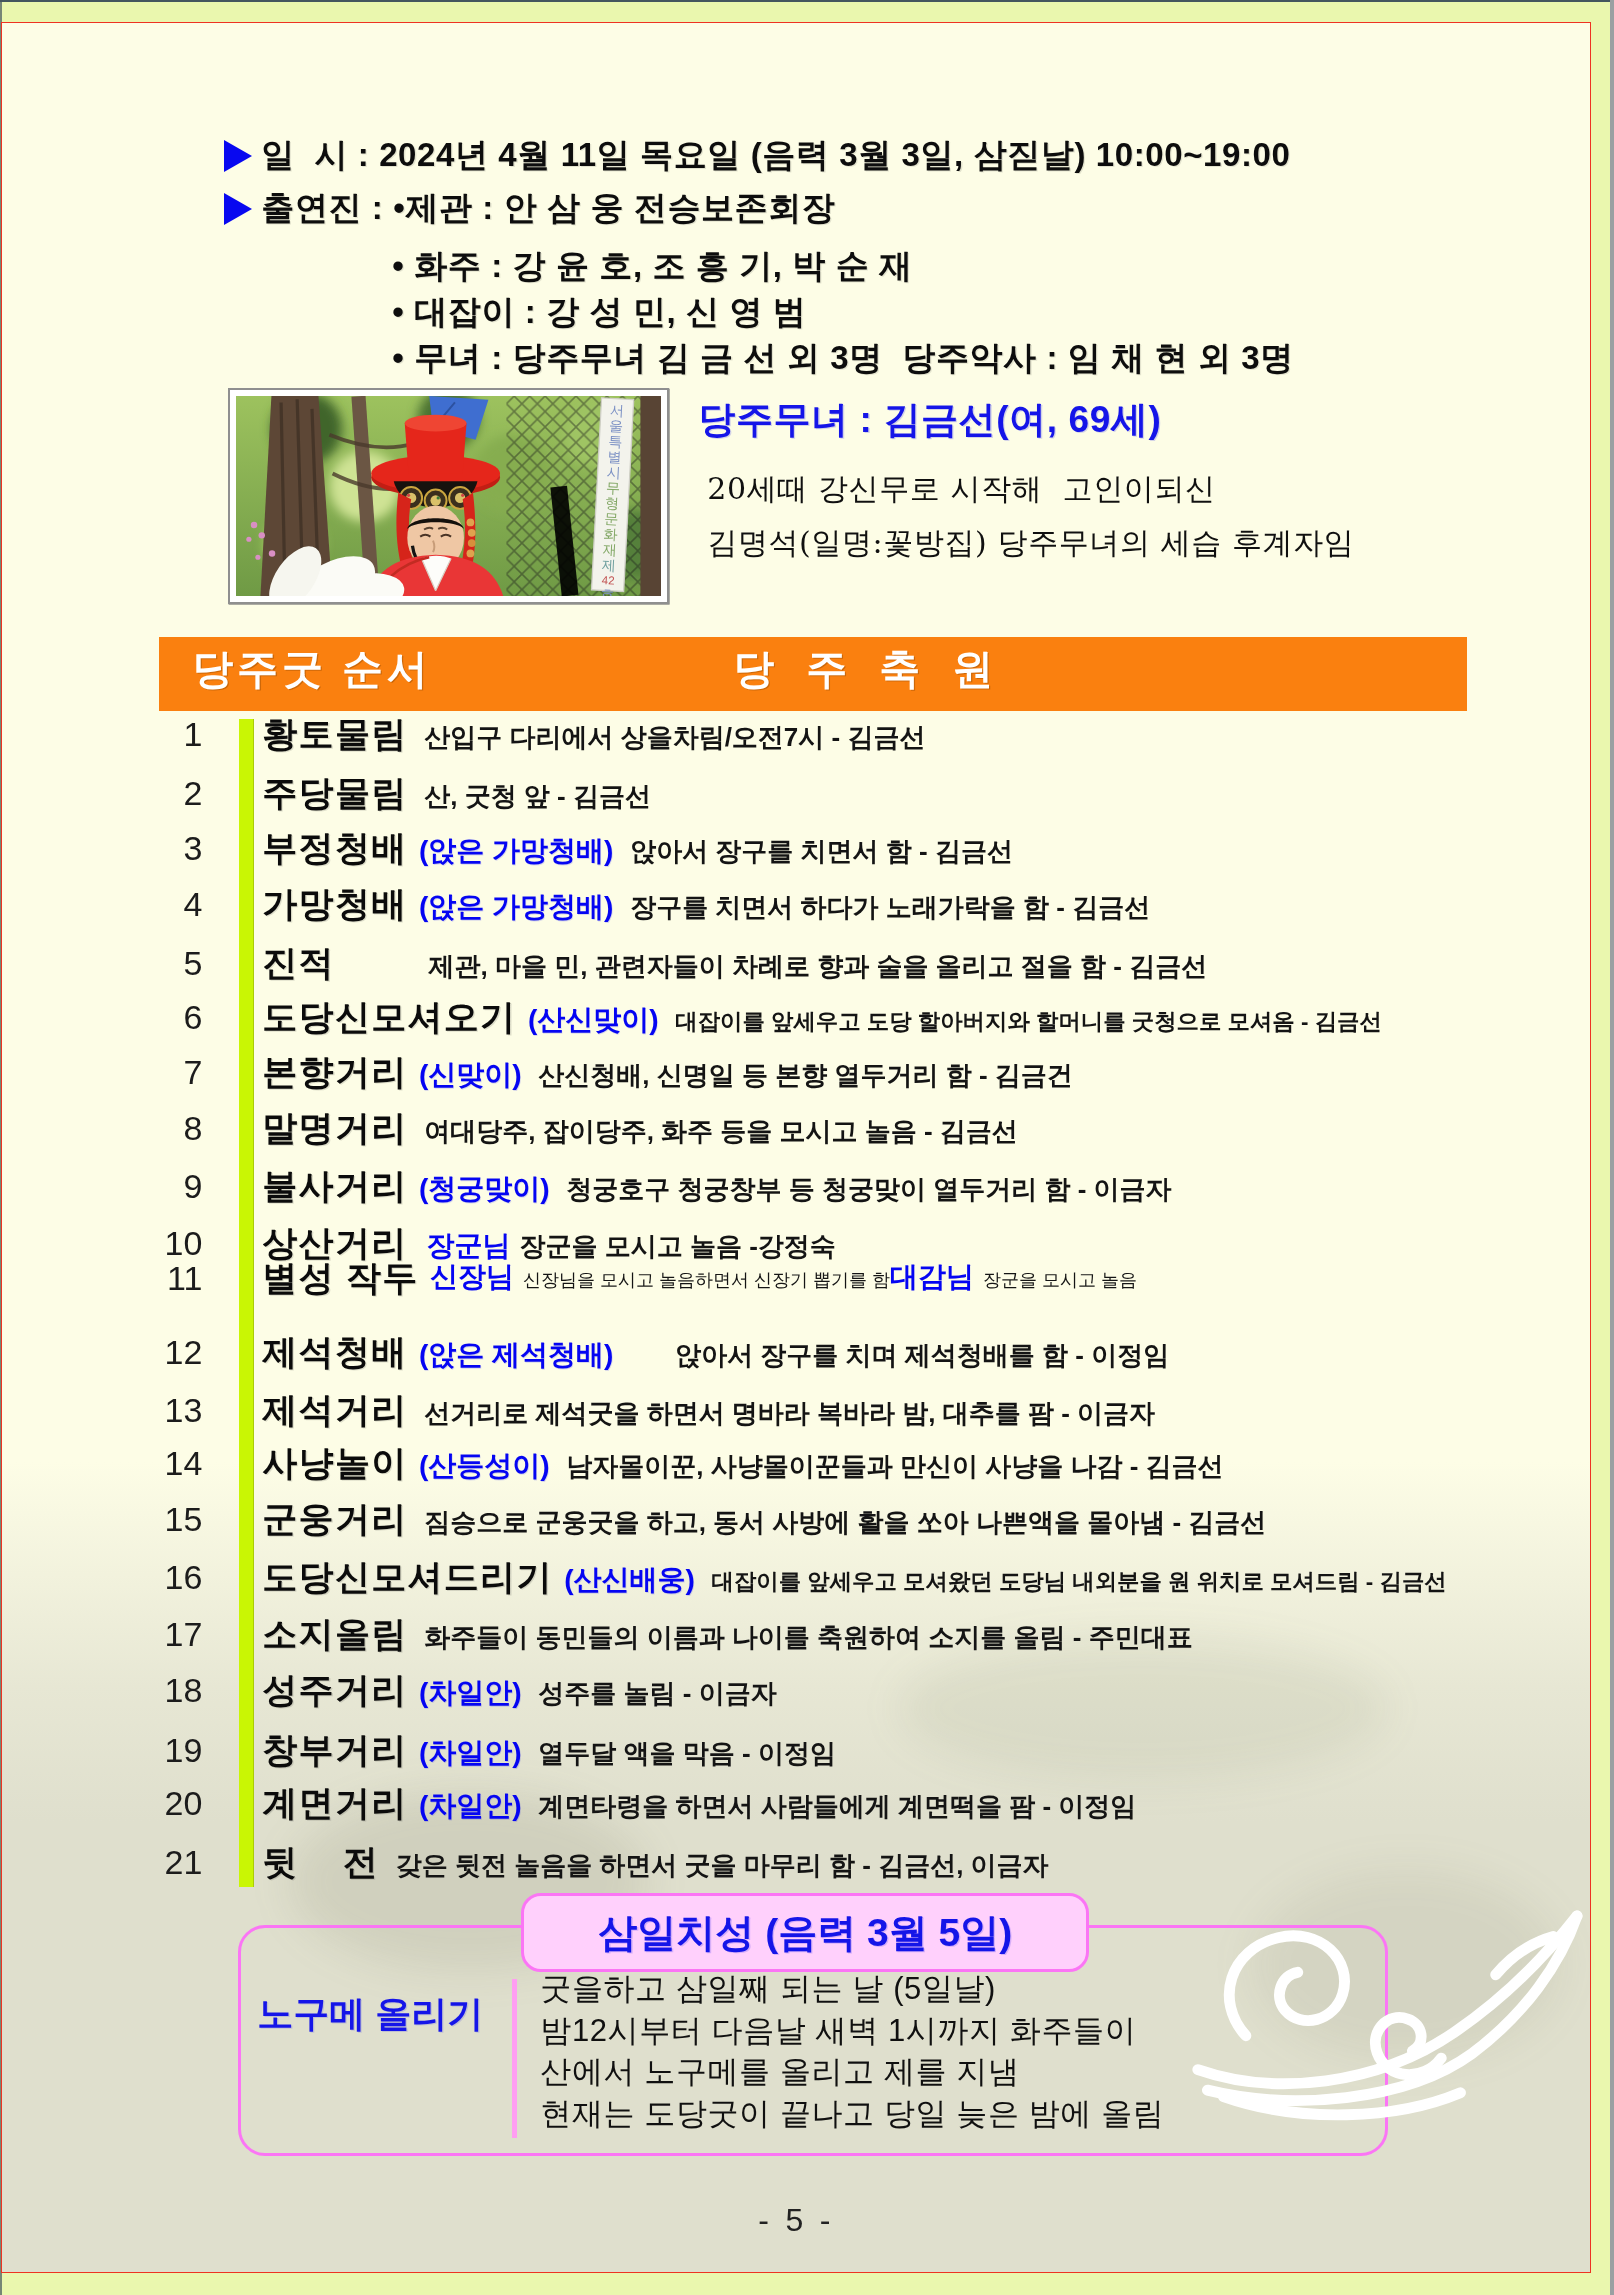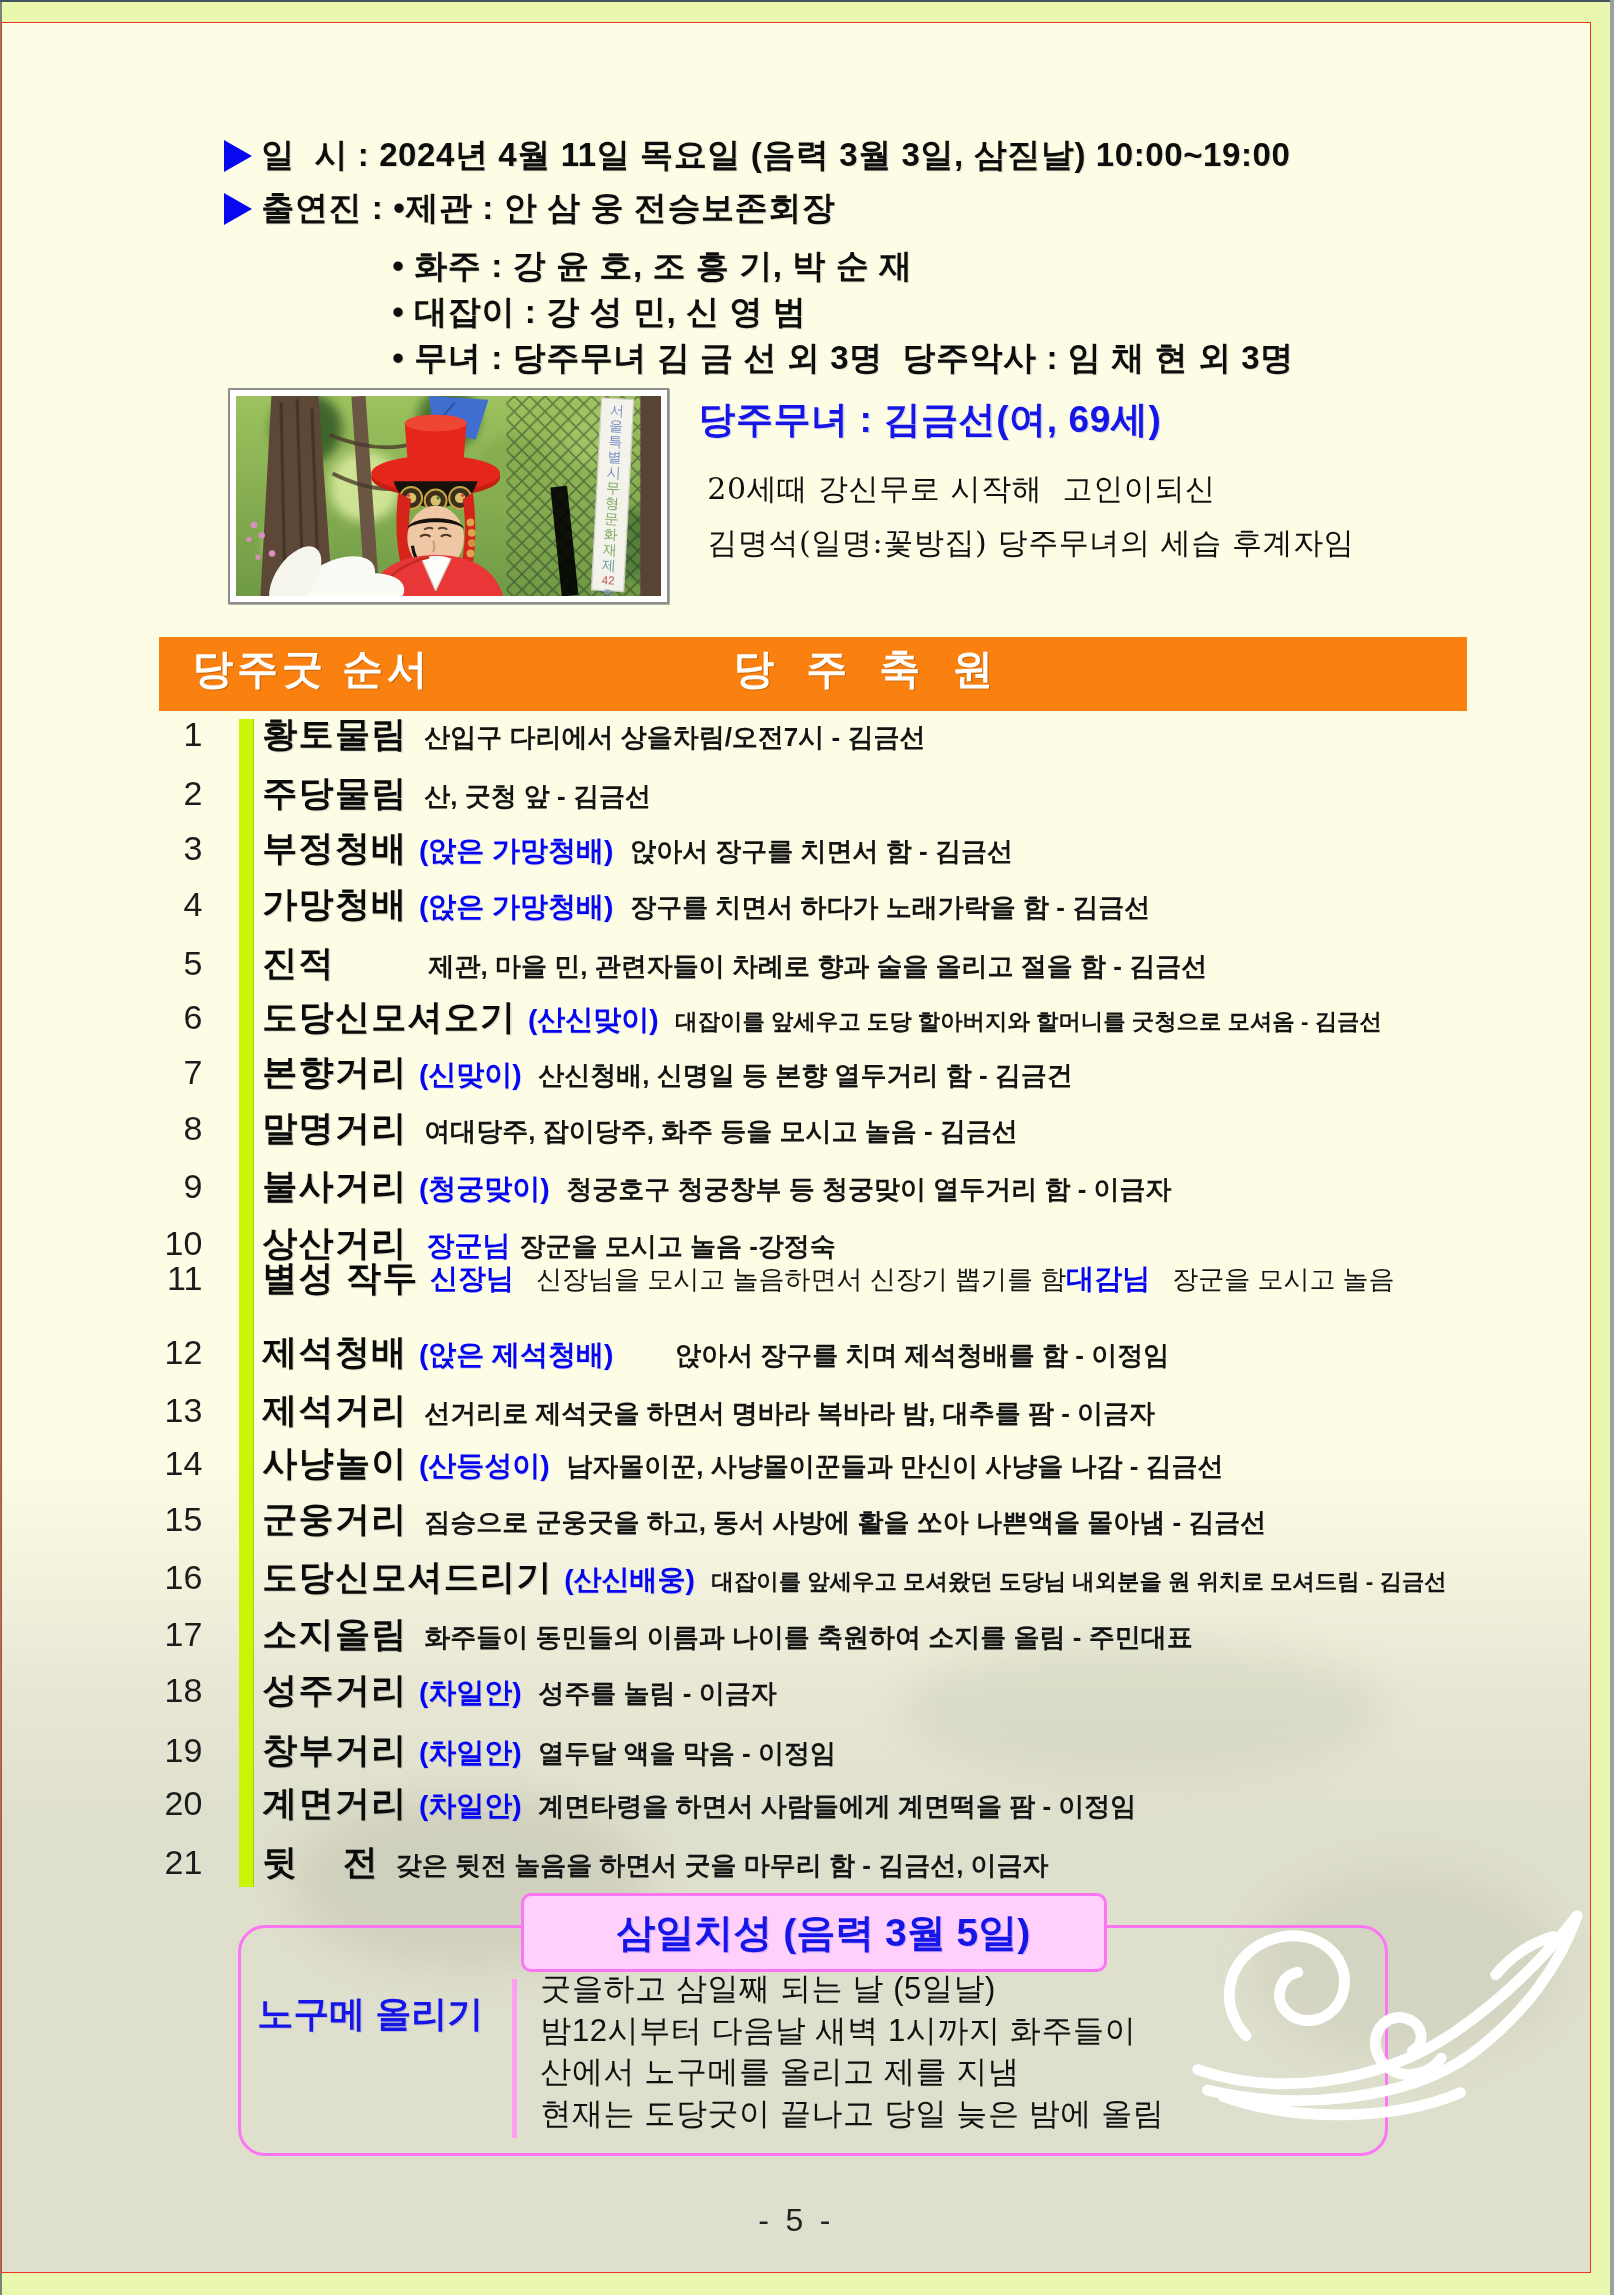--- a/index.html
+++ b/index.html
@@ -58,30 +58,30 @@
     text-shadow:0.6px 0.6px 0 rgba(5,5,242,.15);}
   .item .desc{font-size:26px;color:#141414;margin-left:16.7px;font-weight:bold;}
   .item .desc.small{font-size:22.4px;}
   .item .blue-inline{color:#0505f2;font-weight:bold;font-size:28px;margin-left:19px;}
   .item .blue-inline + .desc{margin-left:9px;}
   .item .gap{display:inline-block;flex:none;}
   .item.two{align-items:center;}
   .twolines{display:inline-flex;flex-direction:row;margin-left:11.5px;}
   .subline{display:flex;align-items:baseline;line-height:37px;}
   .subline .sub-blue{color:#0505f2;font-weight:bold;font-size:28px;}
-  .subline .sub-text{font-size:26px;color:#141414;margin-left:22px;}
+  .subline .sub-text{font-size:18px;color:#141414;margin-left:9px;}
 
   
   .bottom-box{position:absolute;left:236px;top:1902px;width:1144px;height:225px;
     border:3.2px solid #fb75f5;border-radius:27px;}
   .bottom-title{position:absolute;left:519px;top:1870px;width:562px;height:73px;
-    background:#ffd0fc;border:3.2px solid #fb75f5;border-radius:10px;z-index:3;
+    background:#ffd0fc;border:3.2px solid #fb75f5;border-radius:20px;z-index:3;
     display:flex;align-items:center;justify-content:center;
     font-size:39px;font-weight:bold;color:#1515e8;white-space:pre;
-    text-shadow:1.3px 1.3px 0 rgba(21,21,232,.18);padding-left:18px;}
+    text-shadow:1.3px 1.3px 0 rgba(21,21,232,.18);}
   .bottom-label{position:absolute;left:255px;top:1967px;font-size:36px;font-weight:bold;
     color:#1515e8;white-space:pre;text-shadow:1.3px 1.3px 0 rgba(21,21,232,.15);}
   .pink-divider{position:absolute;left:510px;top:1956px;width:5.1px;height:159px;background:#ff9ef2;}
   .bottom-line{position:absolute;left:538px;font-size:31px;color:#101010;white-space:pre;letter-spacing:0.6px;}
 
   .cloud-ornament{position:absolute;left:1183px;top:1875px;width:410px;height:269px;z-index:5;pointer-events:none;}
 
   .page-number{position:absolute;left:0;top:2179px;width:1588px;text-align:center;
     font-size:32px;color:#222;letter-spacing:3.8px;}
 </style>

